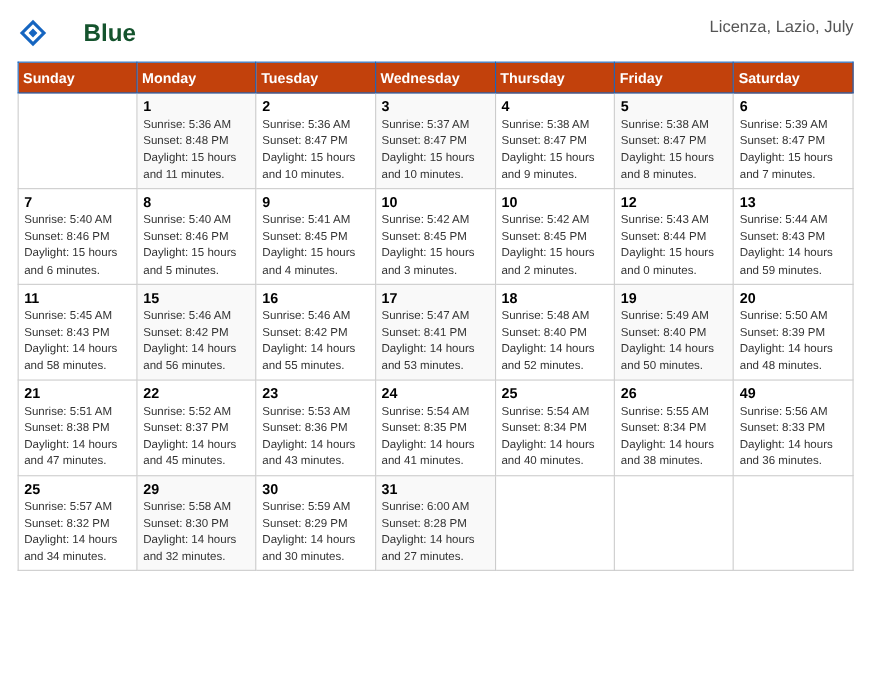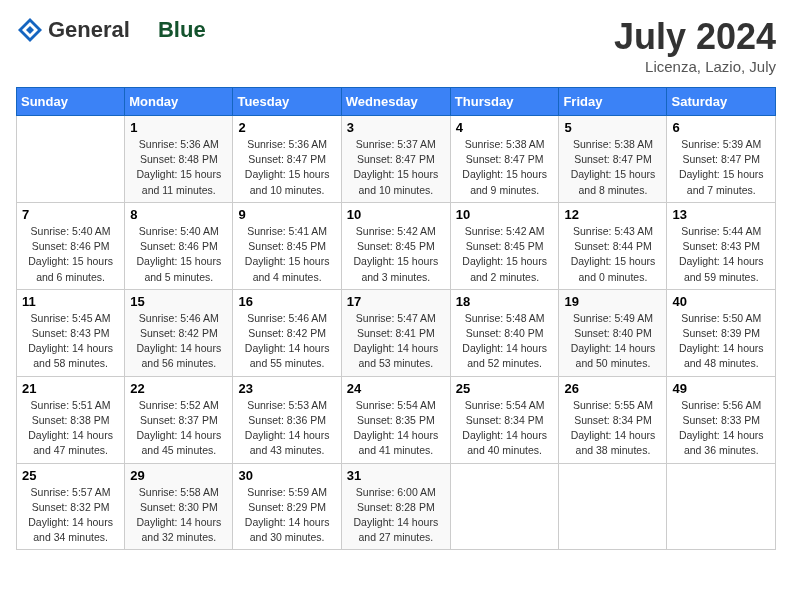--- a/index.html
+++ b/index.html
@@ -47,21 +47,21 @@
     .location {
       font-size: 15px;
       color: #555;
     }
     table {
       width: 100%;
       border-collapse: collapse;
       font-size: 11px;
     }
     thead tr th {
-      background-color: #3b82f6;
+      background-color: #c2410c;
       color: #fff;
       padding: 6px 4px;
       text-align: left;
       font-size: 13px;
       font-weight: bold;
       border: 1px solid #1565c0;
     }
     tbody tr td {
       border: 1px solid #ccc;
       vertical-align: top;
@@ -79,45 +79,42 @@
     .day-num {
       font-weight: bold;
       font-size: 13px;
       margin-bottom: 2px;
       display: block;
     }
     .day-detail {
       font-size: 10.5px;
       line-height: 1.45;
       color: #333;
-      text-align: center;
     }
     .empty-cell {
       background: #fff !important;
     }
   </style>
 </head>
 <body>
 
 <div class="header">
   <div class="logo">
     <svg class="logo-icon" viewBox="0 0 28 28">
       <polygon points="14,2 26,14 14,26 2,14" fill="#1565c0"></polygon>
       <polygon points="14,6 22,14 14,22 6,14" fill="#fff"></polygon>
       <polygon points="14,10 18,14 14,18 10,14" fill="#1565c0"></polygon>
     </svg>
     <div>
       <div style="display:flex; align-items:baseline;">
-        <span class="logo-text-general">General</span>
         <span class="logo-text-blue">Blue</span>
       </div>
     </div>
   </div>
   <div class="title-block">
-    <div class="month-title">July 2024</div>
     <div class="location">Licenza, Lazio, July</div>
   </div>
 </div>
 
 <table>
   <thead>
     <tr>
     <th>Sunday</th>
         <th>Monday</th>
         <th>Tuesday</th>
@@ -242,21 +239,21 @@
           Sunrise: 5:48 AM<br>Sunset: 8:40 PM<br>Daylight: 14 hours and 52 minutes.
         </div>
       </td>
         <td>
         <span class="day-num">19</span>
         <div class="day-detail">
           Sunrise: 5:49 AM<br>Sunset: 8:40 PM<br>Daylight: 14 hours and 50 minutes.
         </div>
       </td>
         <td>
-        <span class="day-num">40</span>
+        <span class="day-num">20</span>
         <div class="day-detail">
           Sunrise: 5:50 AM<br>Sunset: 8:39 PM<br>Daylight: 14 hours and 48 minutes.
         </div>
       </td>
       </tr>
       <tr>
         <td>
         <span class="day-num">21</span>
         <div class="day-detail">
           Sunrise: 5:51 AM<br>Sunset: 8:38 PM<br>Daylight: 14 hours and 47 minutes.

